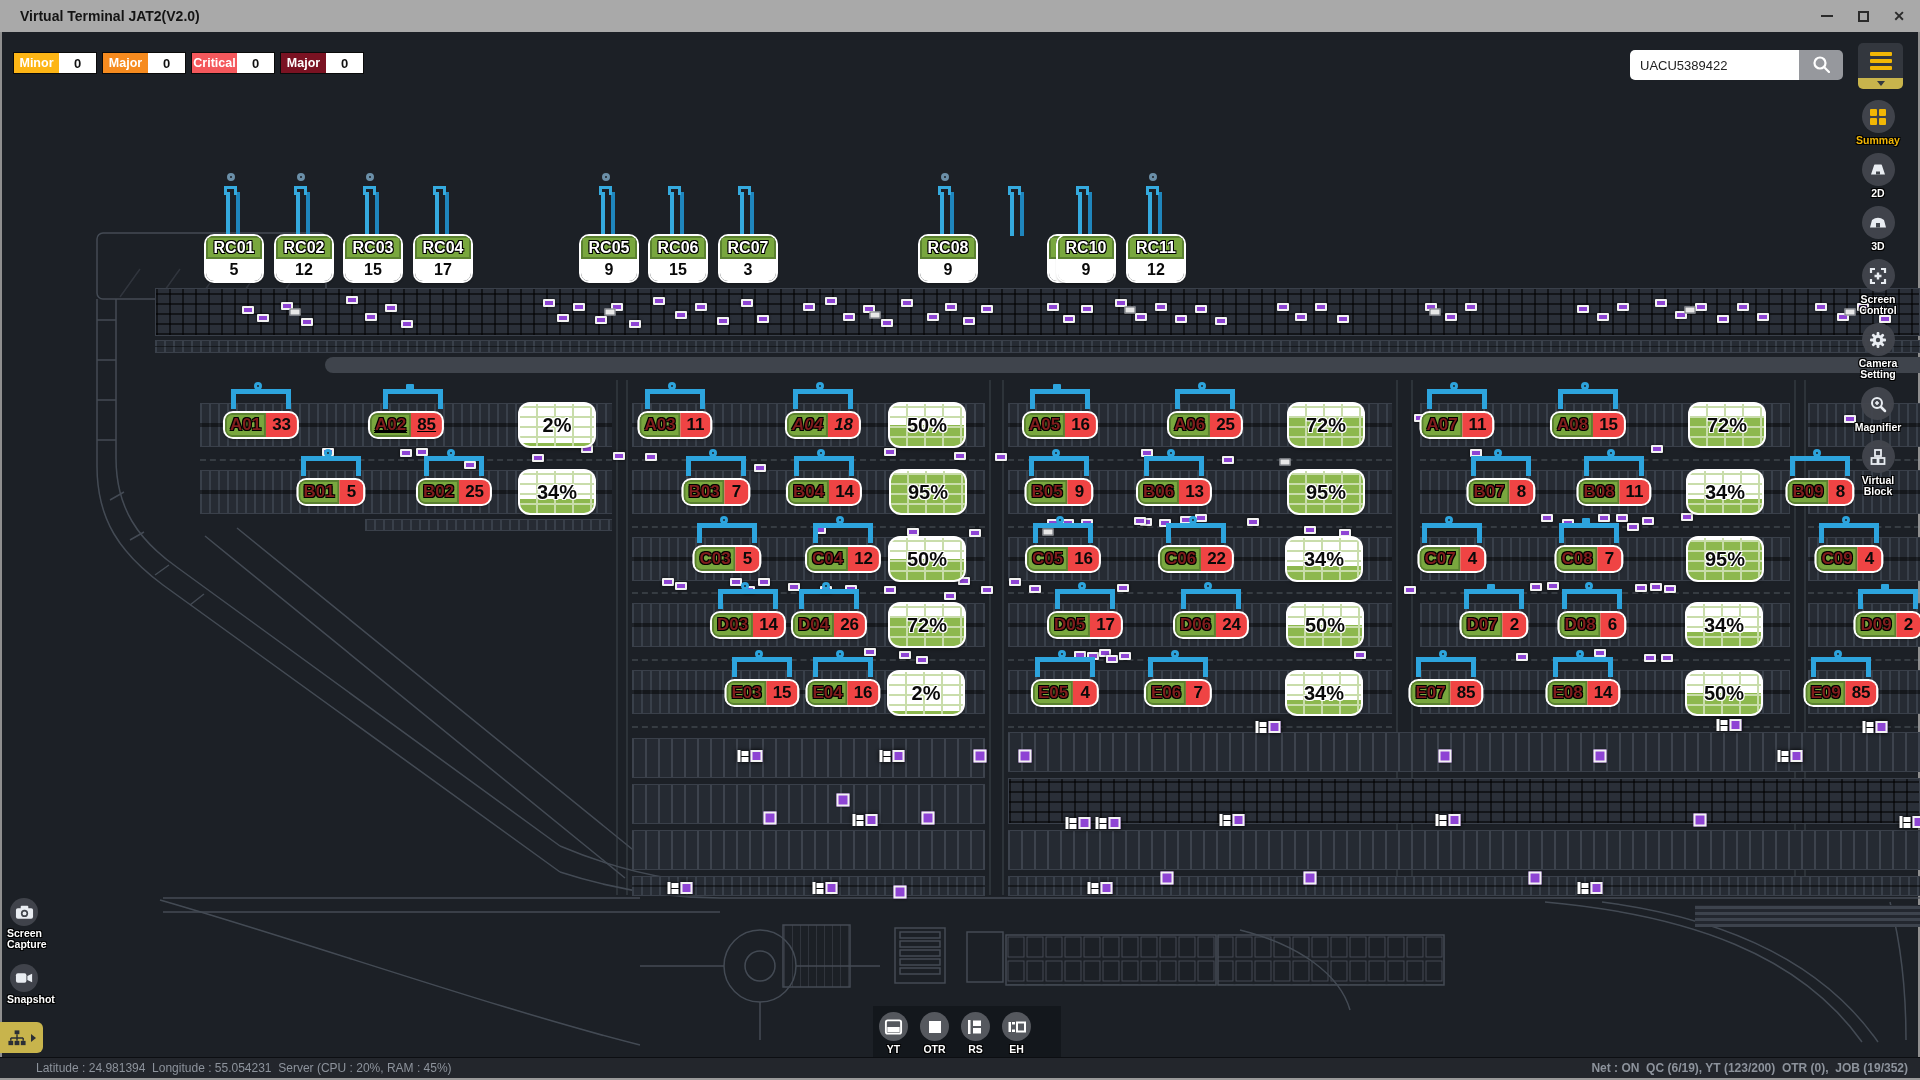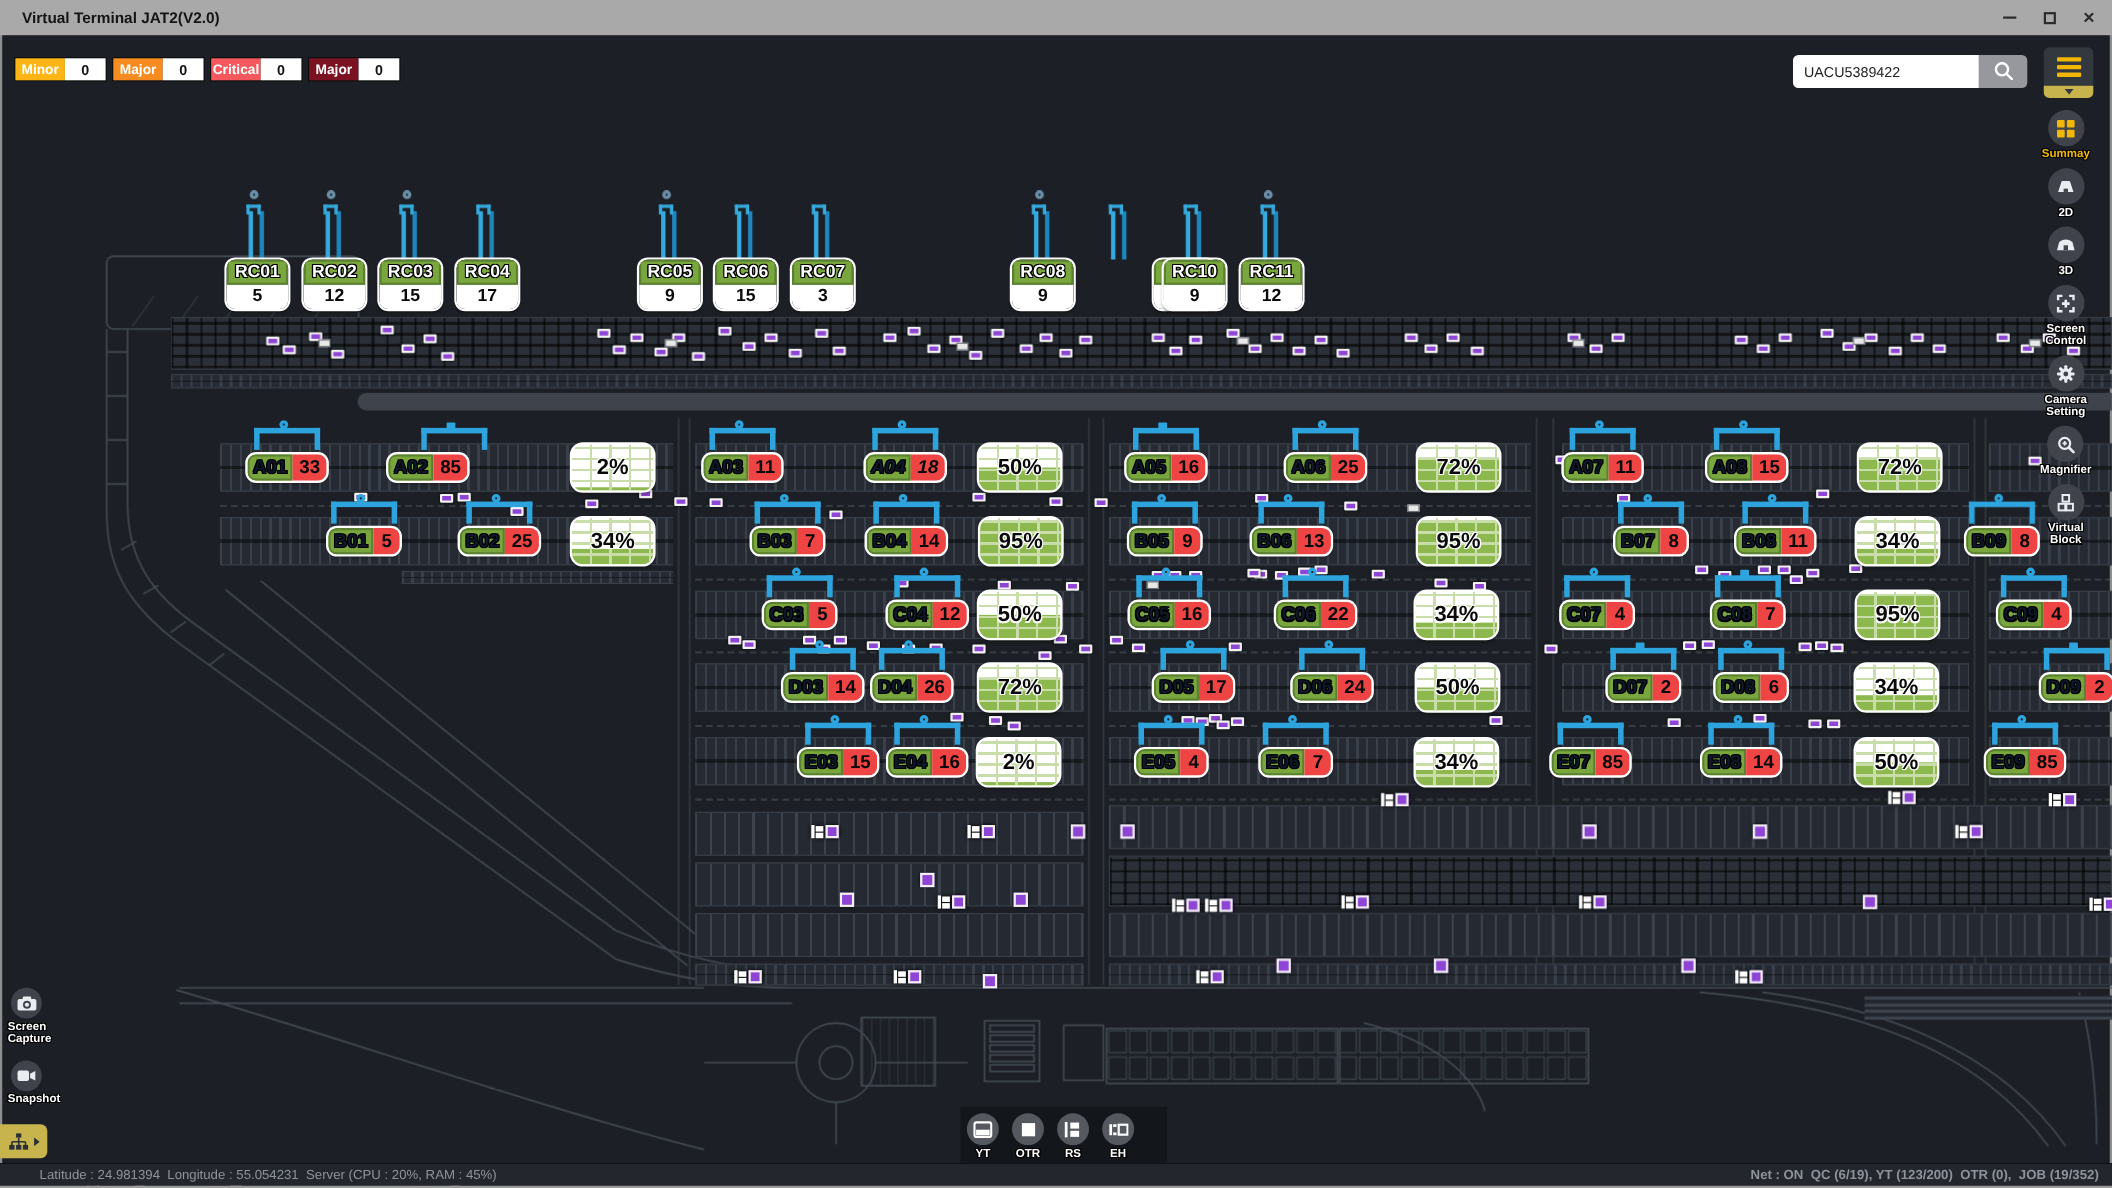--- a/index.html
+++ b/index.html
@@ -115,21 +115,21 @@
   .bcrane.flat .tr{border-radius:1px;height:5px;top:-3px;}
   
   .rc{position:absolute;transform:translateX(-50%);width:56px;border-radius:8px;overflow:hidden;z-index:5;
       box-shadow:0 0 0 2px #fff,0 2px 3px rgba(0,0,0,.65);text-align:center;font-weight:bold;cursor:pointer;}
   .rc .id{background:#79a73e;box-shadow:inset 0 0 0 2px #5a8030;color:#fff;font-size:16px;padding:3px 0 2px;
       text-shadow:-1px -1px 0 #000,1px -1px 0 #000,-1px 1px 0 #000,1px 1px 0 #000;}
   .rc .num{background:#fff;color:#0a0a0a;font-size:16px;padding:2px 0;}
   .blk{position:absolute;transform:translate(-50%,-50%);display:flex;align-items:stretch;border-radius:8px;
       overflow:hidden;background:#fff;z-index:5;font-weight:bold;cursor:pointer;
       box-shadow:0 0 0 2px #fff,0 2px 3px rgba(0,0,0,.65);}
-  .blk .id{background:#79a73e;box-shadow:inset 0 0 0 2px #5a8030;color:#0f172a;font-size:17px;padding:2px 5px;
+  .blk .id{background:#79a73e;box-shadow:inset 0 0 0 2px #5a8030;color:#7f1d1d;font-size:17px;padding:2px 5px;
       border-radius:7px 0 0 7px;
       text-shadow:-1px -1px 0 #000,1px -1px 0 #000,-1px 1px 0 #000,1px 1px 0 #000;text-align:right;}
   .blk .num{background:#ef4444;color:#0a0a0a;font-size:17px;padding:2px 6px;min-width:24px;text-align:center;}
   .badge{position:absolute;width:74px;height:42px;transform:translate(-50%,-50%);background:#fff;
       border-radius:10px;overflow:hidden;z-index:5;cursor:pointer;
       box-shadow:0 0 0 2px #fff,0 2px 4px rgba(0,0,0,.65);}
   .badge .fill{position:absolute;left:0;right:0;bottom:0;background:#8db84e;}
   .badge .bricks{position:absolute;inset:0;
       background-image:repeating-linear-gradient(0deg,transparent 0 8px,#c9ddab 8px 10px),
       repeating-linear-gradient(90deg,transparent 0 16px,#c9ddab 16px 18px);}
@@ -632,21 +632,21 @@
       <div class="blk" style="left: 261px; top: 425px;">
         <span class="id">A01</span>
         <span class="num">33</span>
       </div>
       <div class="bcrane flat" style="left: 413px; top: 387px;">
         <i class="beam"></i>
         <i class="lp"></i>
         <i class="rp"></i>
         <i class="tr"></i>
       </div>
-      <div class="blk" style="left: 389px; top: 425px;">
+      <div class="blk" style="left: 406px; top: 425px; text-decoration: underline;">
         <span class="id">A02</span>
         <span class="num">85</span>
       </div>
       <div class="bcrane" style="left: 675px; top: 387px;">
         <i class="beam"></i>
         <i class="lp"></i>
         <i class="rp"></i>
         <i class="tr"></i>
       </div>
       <div class="blk" style="left: 675px; top: 425px;">

